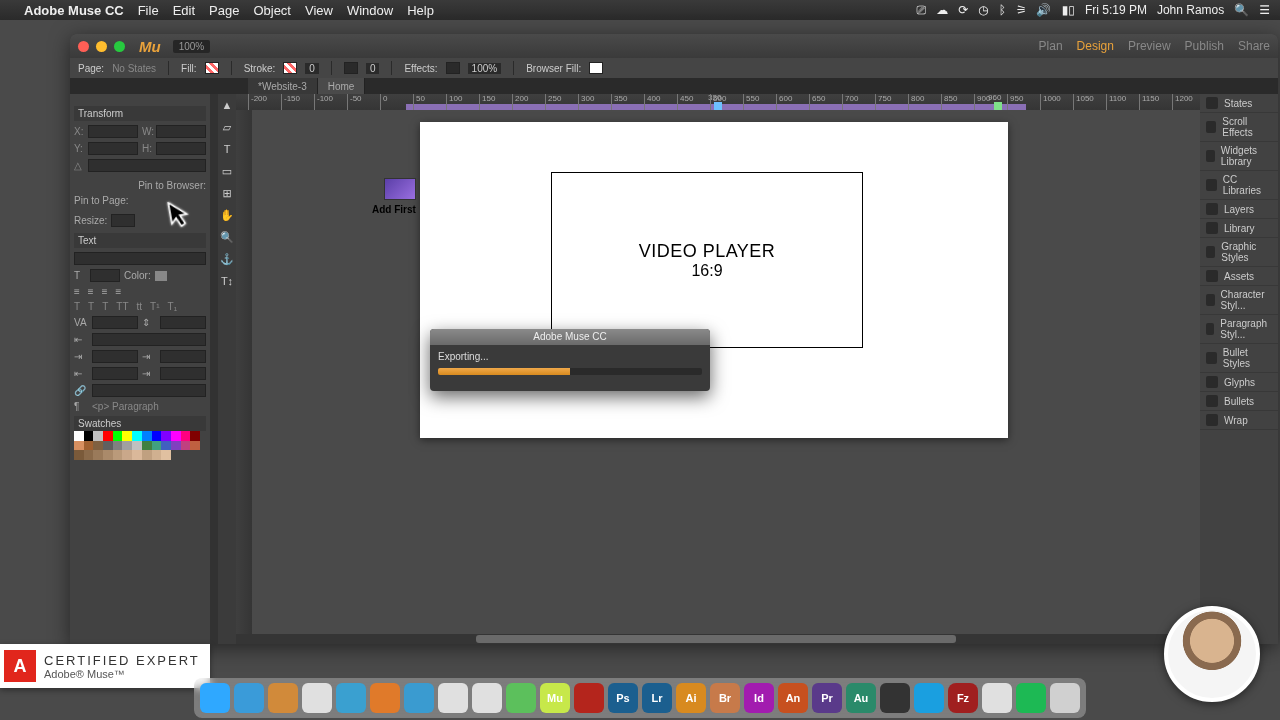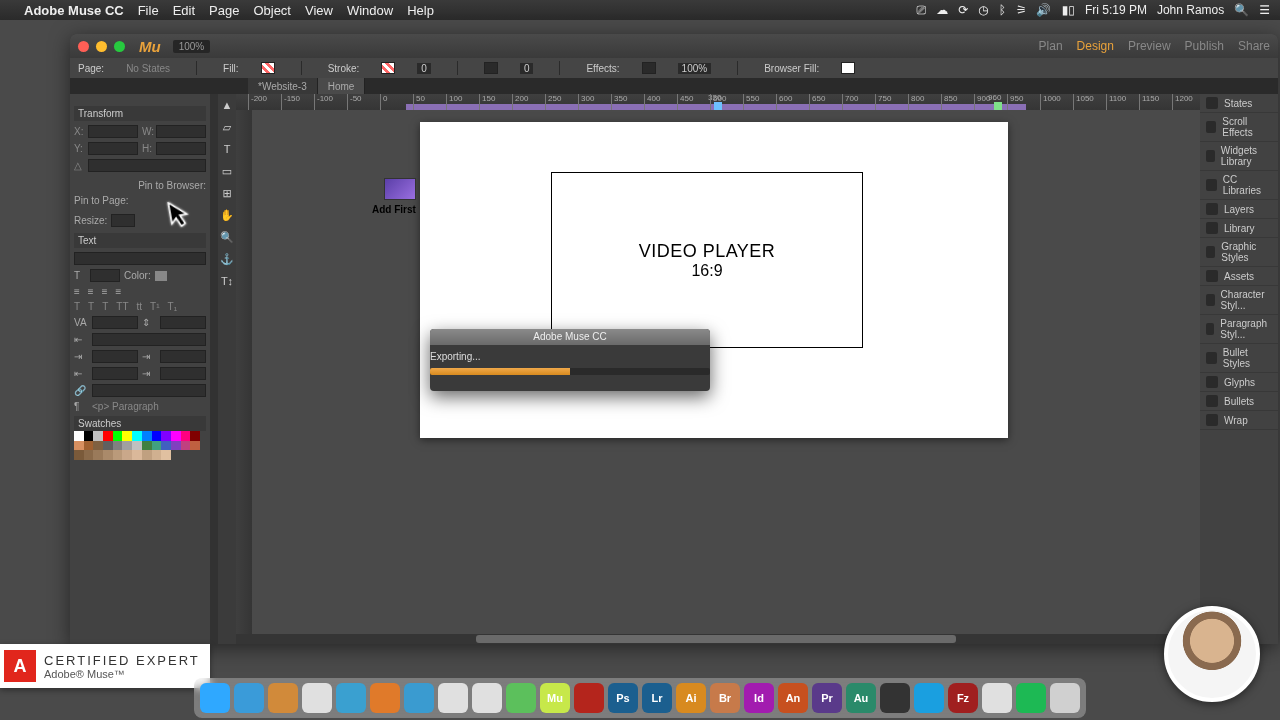--- a/index.html
+++ b/index.html
@@ -18,21 +18,21 @@
 .titlebar { height:24px; background:linear-gradient(#4a4a4a,#3a3a3a); display:flex; align-items:center; padding:0 8px; }
 .tlights { display:flex; gap:7px; margin-right:14px;}
 .tlights span{ width:11px; height:11px; border-radius:50%; display:block;}
 .tl-r{background:#ff5f56;} .tl-y{background:#ffbd2e;} .tl-g{background:#27c93f;}
 .mu { color:#e9a23b; font-weight:bold; font-size:15px; font-style:italic; margin-right:12px;}
 .zoom{ background:#262626; color:#999; font-size:10px; padding:1px 6px; border-radius:2px; margin-right:6px;}
 .titlebar .modes{ margin-left:auto; display:flex; gap:14px; font-size:12px;}
 .titlebar .modes span{ color:#888;} .titlebar .modes .act{ color:#e9a23b;}
 
 
-.optbar{ height:20px; background:#454545; display:flex; align-items:center; padding:0 8px; font-size:10px; color:#ccc; gap:22px;}
+.optbar{ height:20px; background:#454545; display:flex; align-items:center; padding:0 8px; font-size:10px; color:#ccc; gap:8px;}
 .optbar .lbl{ color:#ccc;}
 .optbar .val{ color:#888;}
 .optbar .chip{ width:14px; height:12px; border:1px solid #222; display:inline-block; vertical-align:middle;}
 .optbar .sep{ width:1px; height:14px; background:#2a2a2a; margin:0 4px;}
 .optbar .numbox{ background:#2a2a2a; padding:0 4px; color:#ccc;}
 
 
 .tabsbar{ height:16px; background:#2a2a2a; display:flex; align-items:center; font-size:10px; color:#aaa;}
 .tabsbar .gap{ width:178px;}
 .tabsbar .tab{ padding:0 10px; height:16px; display:flex; align-items:center; background:#383838; border-right:1px solid #222;}
@@ -72,21 +72,21 @@
 .vsb .th{ position:absolute; top:2px; left:0; width:8px; height:46px; background:#6a6a6a; border-radius:3px;}
 
 
 .rightp{ position:absolute; right:0; top:60px; width:78px; bottom:0; background:#424242;}
 .rightp .item{ display:flex; align-items:center; gap:6px; padding:3px 6px; font-size:10px; color:#ccc; border-bottom:1px solid #383838;}
 .rightp .ic{ width:12px; height:12px; background:#2a2a2a; border-radius:2px; display:inline-block;}
 
 
 .dlgshadow{ position:absolute; left:430px; top:329px; width:280px; height:62px; background:#3a3a3a; border-radius:4px; box-shadow:0 6px 18px rgba(0,0,0,0.6);}
 .dlgshadow .dt{ height:16px; background:linear-gradient(#8a8a8a,#6a6a6a); border-radius:4px 4px 0 0; text-align:center; font-size:10px; color:#eee; line-height:16px;}
-.dlgshadow .body{ padding:6px 0;}
+.dlgshadow .body{ padding:6px 8px;}
 .dlgshadow .txt{ font-size:10px; color:#ddd; margin-bottom:6px;}
 .dlgshadow .bar{ height:7px; background:#2a2a2a; border-radius:2px; overflow:hidden;}
 .dlgshadow .fill{ height:100%; background:linear-gradient(#f0a94a,#d88a1f);}
 
 
 .cursor{ position:absolute; left:170px; top:200px; font-size:24px; color:#000; transform:rotate(-10deg); pointer-events:none;}
 .cursor svg{ filter:drop-shadow(0 0 1px #fff);}
 
 
 .badge{ position:absolute; left:0; bottom:32px; width:210px; height:44px; background:#fff; display:flex; align-items:center; padding:4px; box-shadow:0 2px 6px rgba(0,0,0,0.4);}

